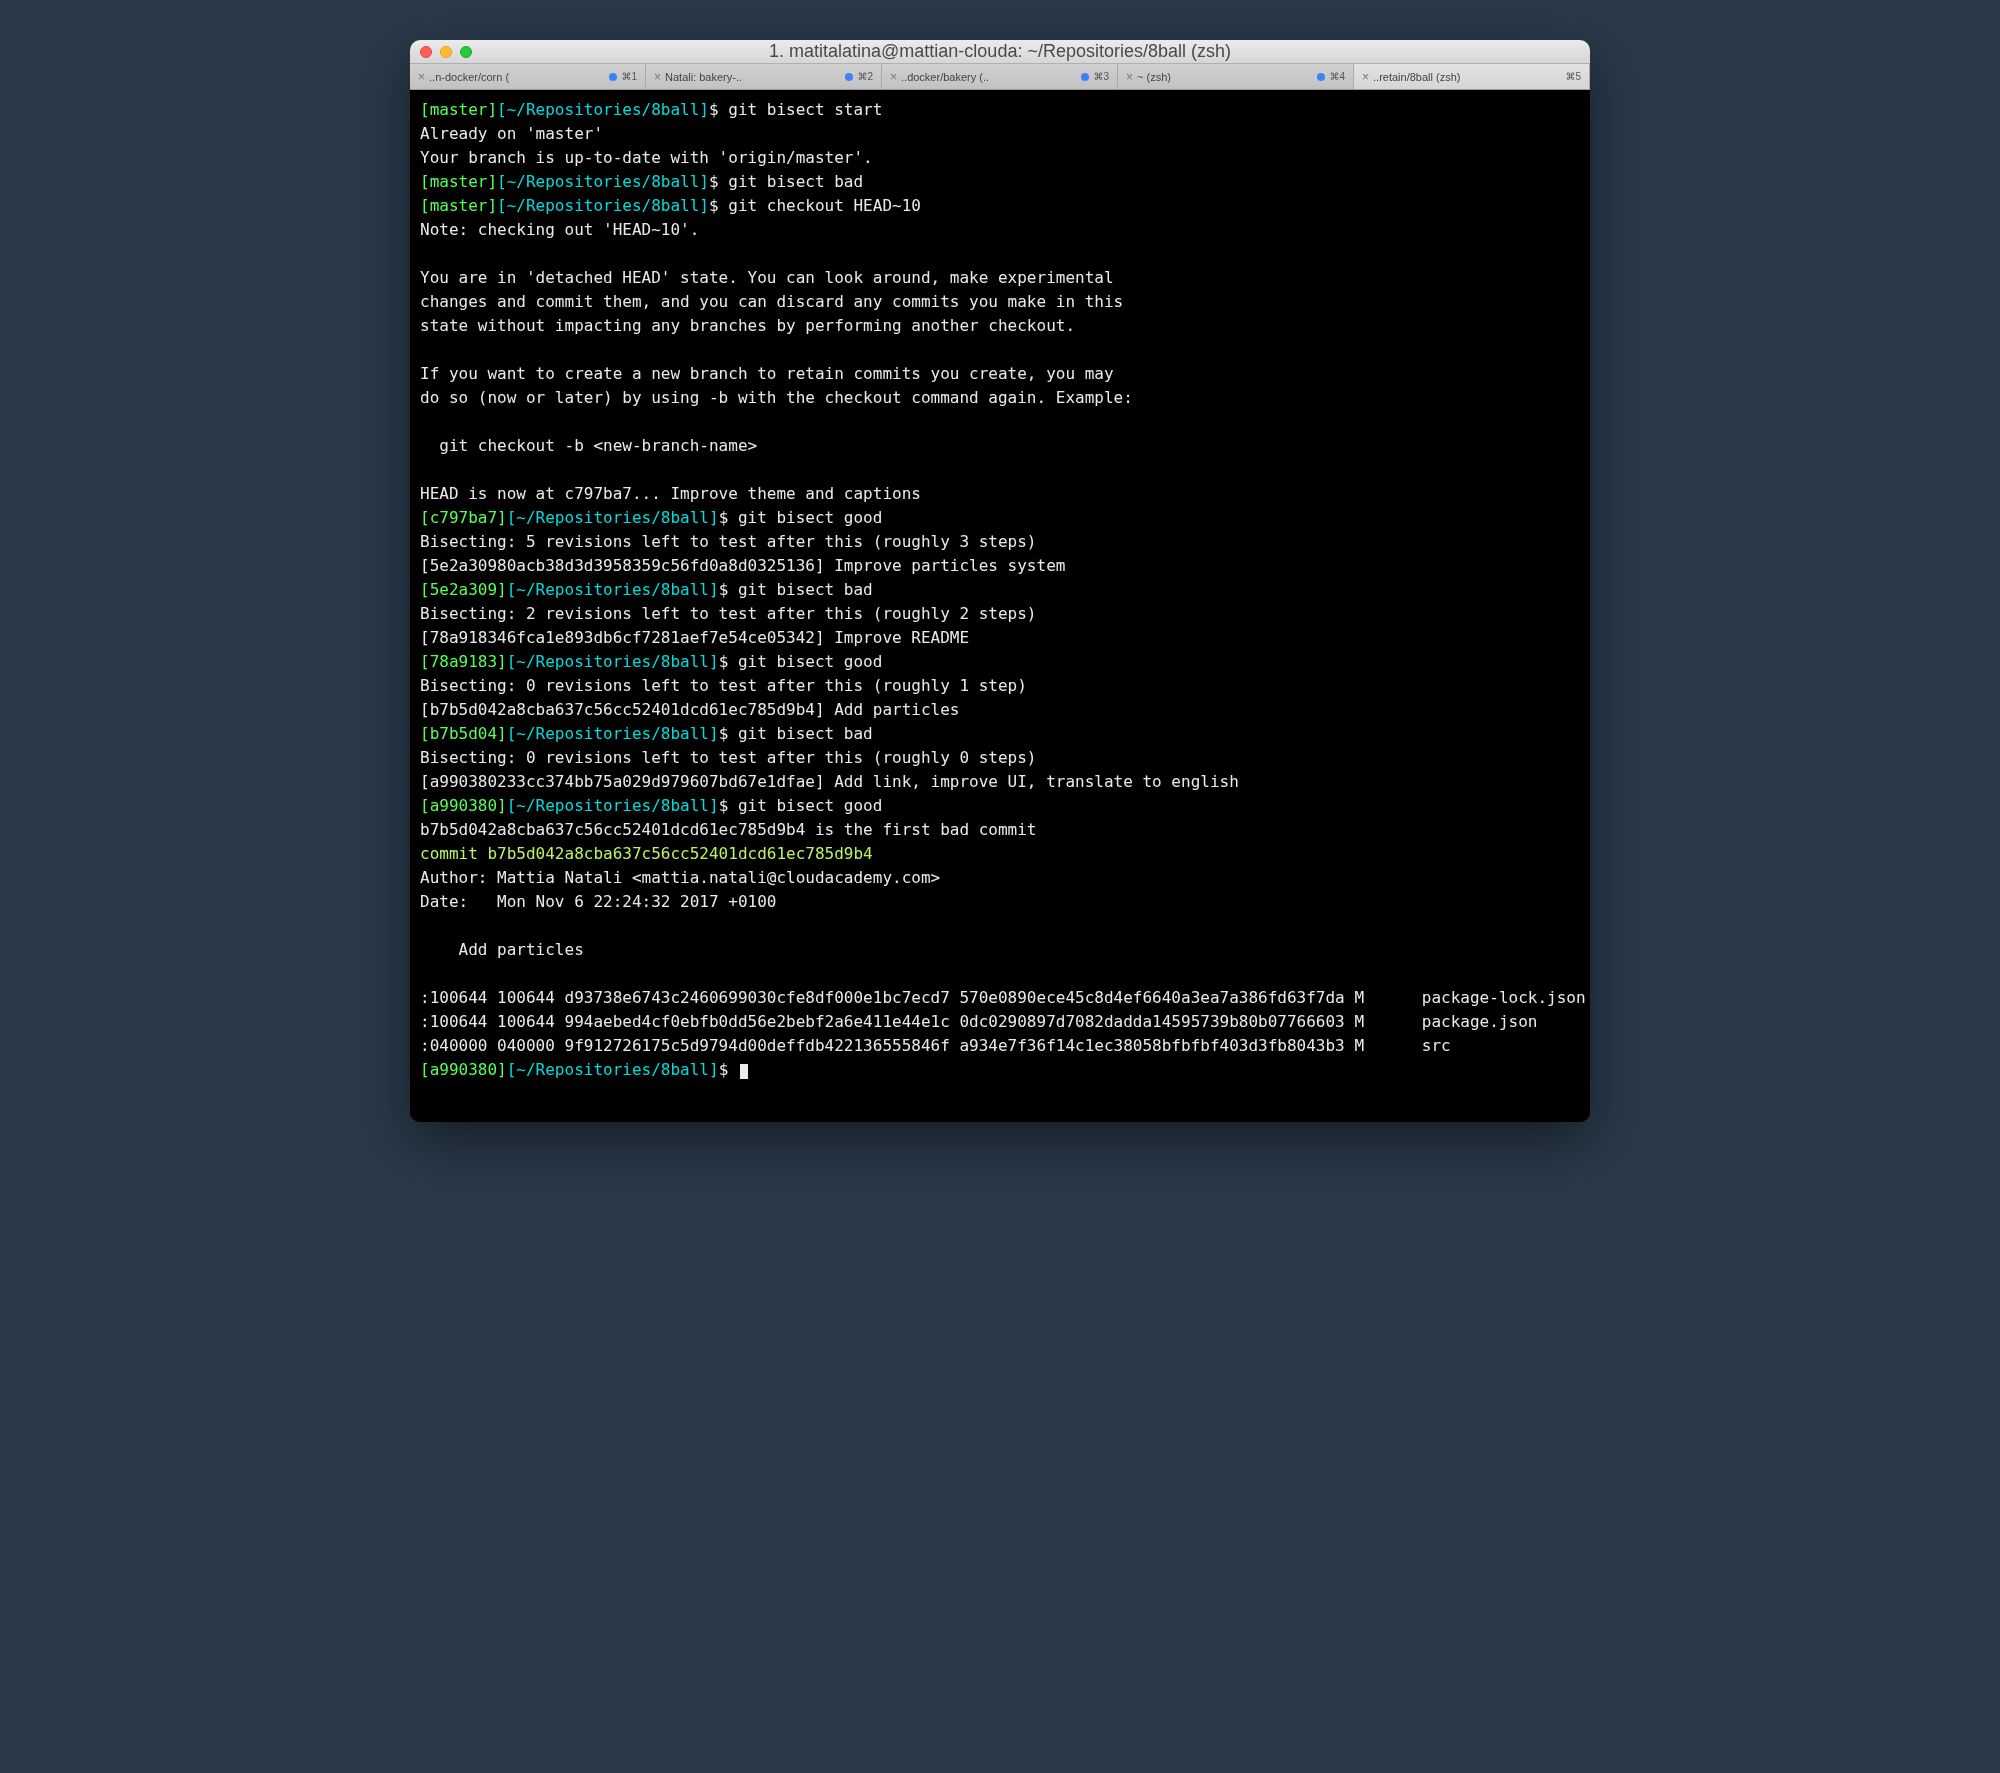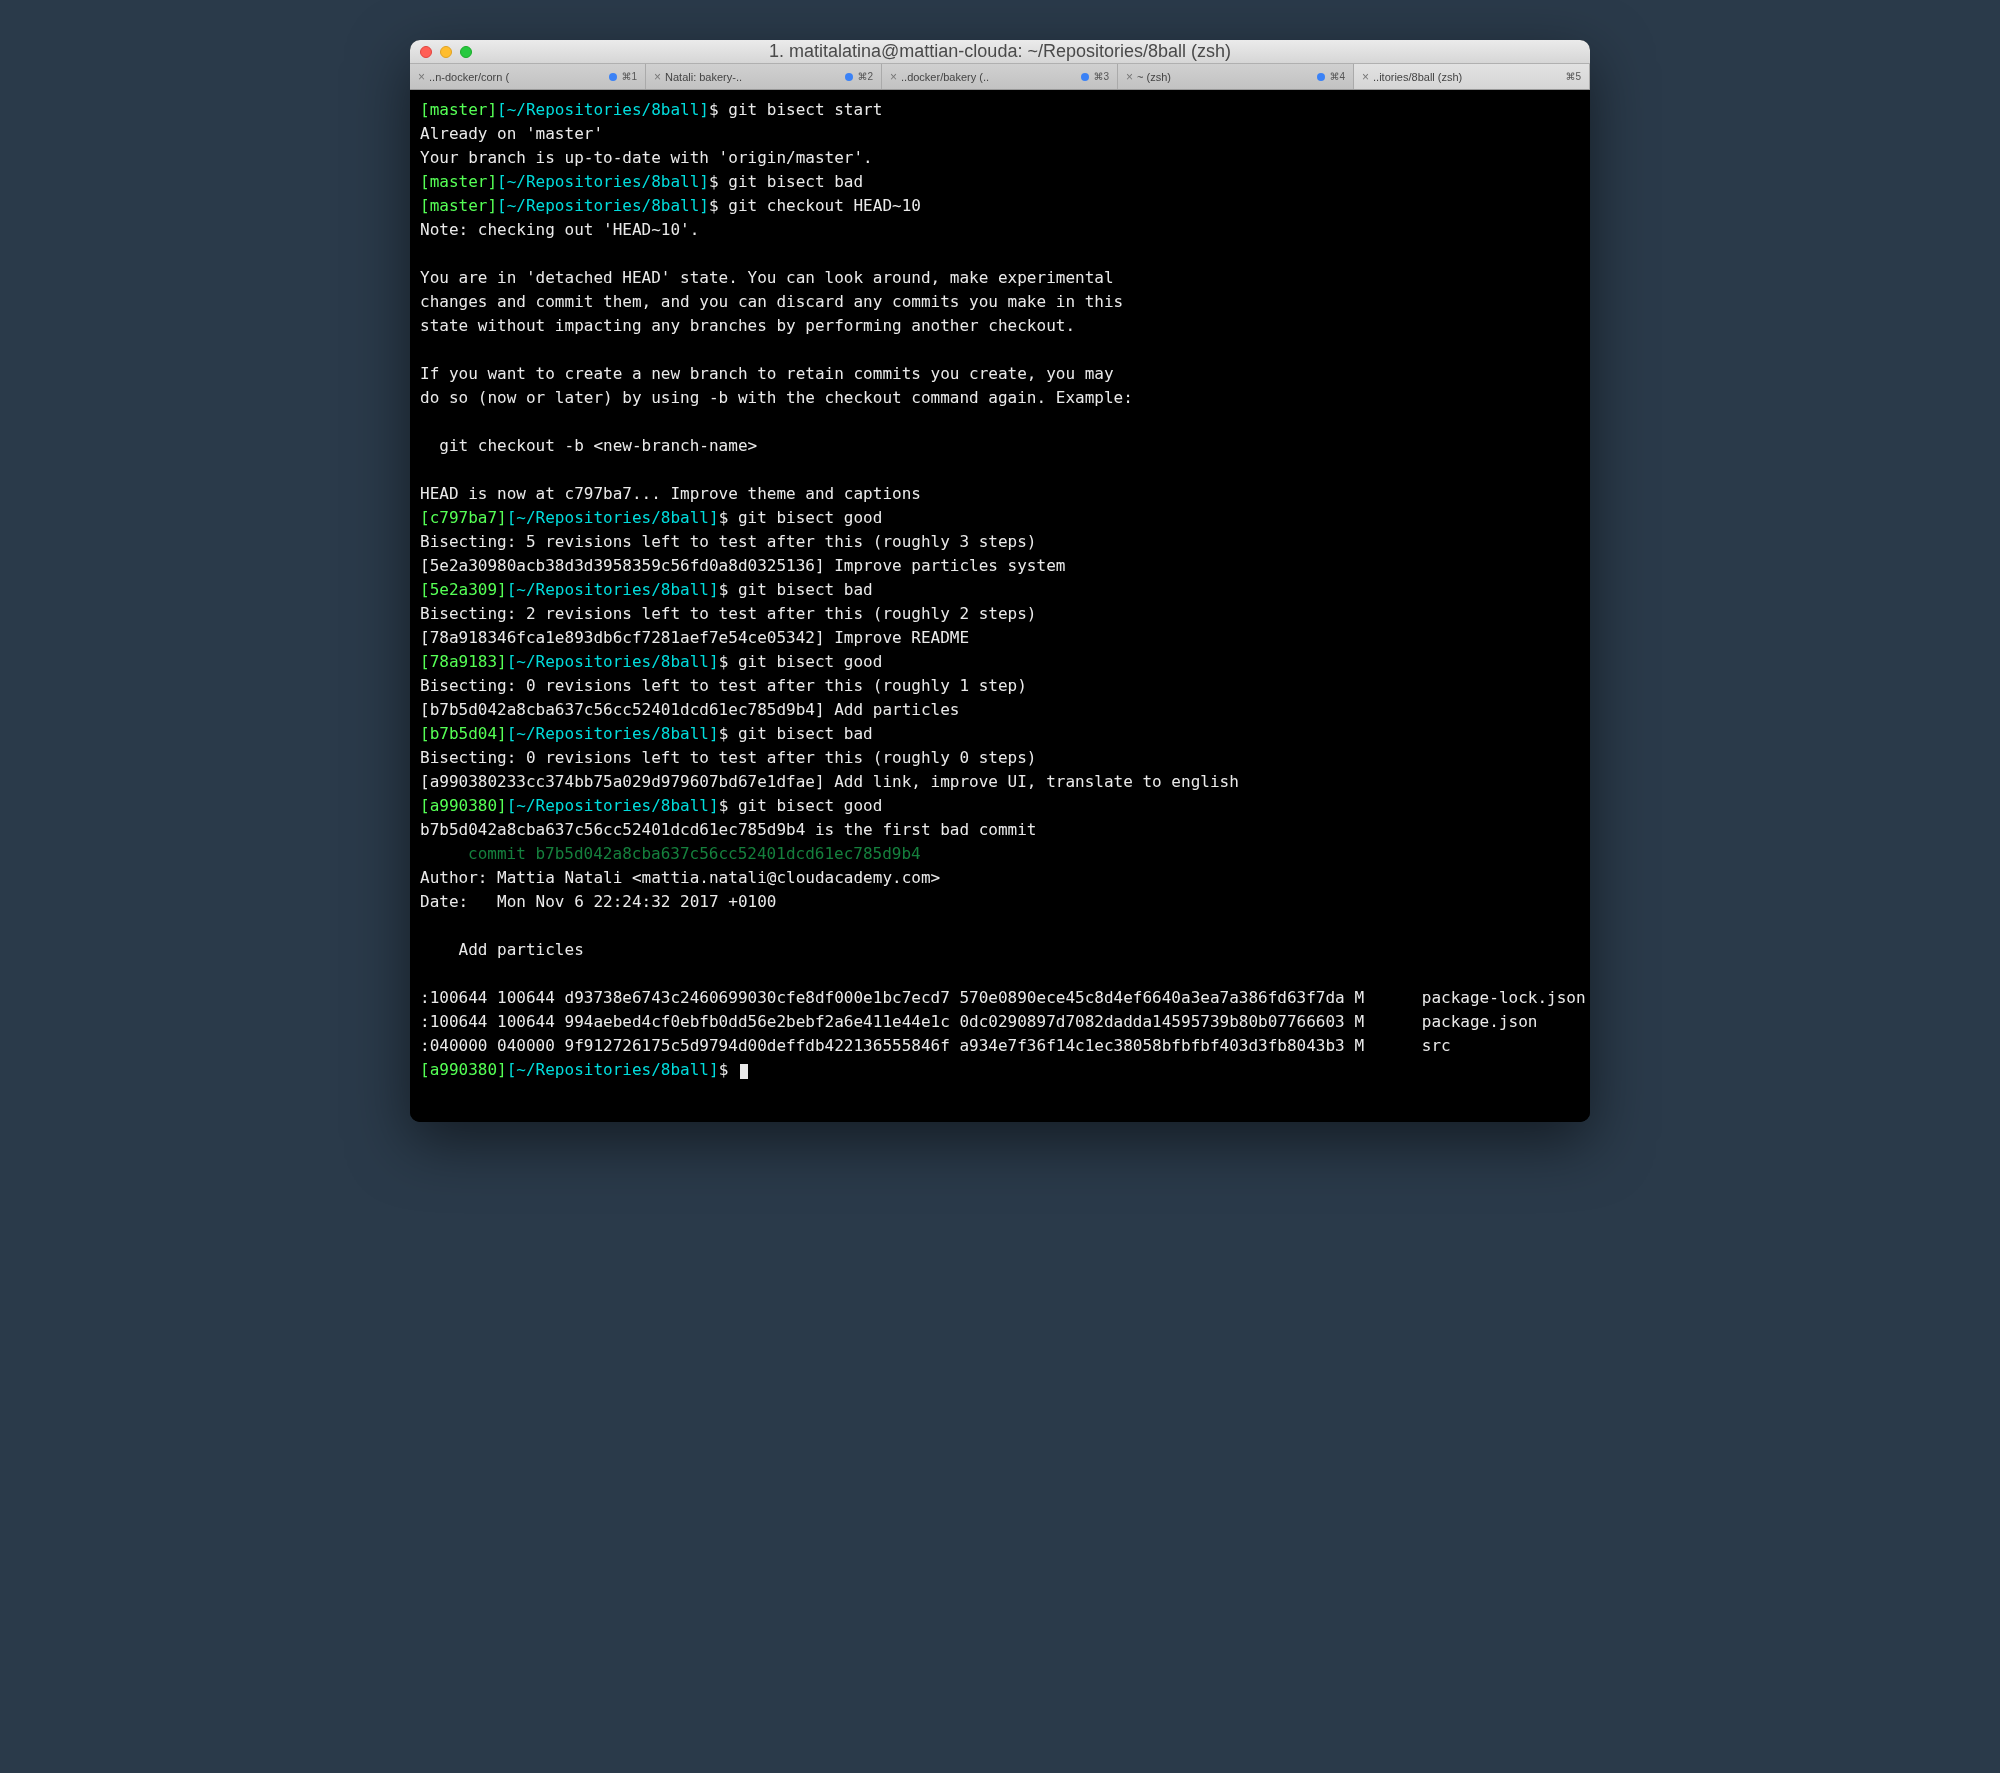--- a/index.html
+++ b/index.html
@@ -71,21 +71,21 @@
       color: #eaeaea;
       white-space: pre;
       min-height: 900px;
     }
     .line { white-space: pre; }
     .branch { color: #55ff55; }
     .path { color: #00dddd; }
     .dollar { color: #eaeaea; }
     .cmd { color: #eaeaea; }
     .out { color: #eaeaea; }
-    .commit-yellow { color: #15803d; margin-left: 48px; }
+    .commit-yellow { color: #bef264; }
     .cursor {
       display: inline-block;
       width: 8px;
       height: 15px;
       background: #eaeaea;
       vertical-align: text-bottom;
       margin-left: 2px;
     }
   </style>
 </head>
@@ -121,19 +121,19 @@
         <span class="shortcut">⌘3</span>
       </div>
       <div class="tab">
         <span class="close">×</span>
         <span class="label">~ (zsh)</span>
         <span class="dot"></span>
         <span class="shortcut">⌘4</span>
       </div>
       <div class="tab active">
         <span class="close">×</span>
-        <span class="label">..itories/8ball (zsh)</span>
+        <span class="label">..retain/8ball (zsh)</span>
         <span class="shortcut">⌘5</span>
       </div>
     </div>
 
   <div class="terminal" id="terminal"><div class="line"><span class="branch">[master]</span><span class="path">[~/Repositories/8ball]</span><span class="dollar">$ </span><span class="cmd">git bisect start</span></div><div class="line"><span class="out">Already on 'master'</span></div><div class="line"><span class="out">Your branch is up-to-date with 'origin/master'.</span></div><div class="line"><span class="branch">[master]</span><span class="path">[~/Repositories/8ball]</span><span class="dollar">$ </span><span class="cmd">git bisect bad</span></div><div class="line"><span class="branch">[master]</span><span class="path">[~/Repositories/8ball]</span><span class="dollar">$ </span><span class="cmd">git checkout HEAD~10</span></div><div class="line"><span class="out">Note: checking out 'HEAD~10'.</span></div><div class="line"><span class="out">&nbsp;</span></div><div class="line"><span class="out">You are in 'detached HEAD' state. You can look around, make experimental</span></div><div class="line"><span class="out">changes and commit them, and you can discard any commits you make in this</span></div><div class="line"><span class="out">state without impacting any branches by performing another checkout.</span></div><div class="line"><span class="out">&nbsp;</span></div><div class="line"><span class="out">If you want to create a new branch to retain commits you create, you may</span></div><div class="line"><span class="out">do so (now or later) by using -b with the checkout command again. Example:</span></div><div class="line"><span class="out">&nbsp;</span></div><div class="line"><span class="out">  git checkout -b &lt;new-branch-name&gt;</span></div><div class="line"><span class="out">&nbsp;</span></div><div class="line"><span class="out">HEAD is now at c797ba7... Improve theme and captions</span></div><div class="line"><span class="branch">[c797ba7]</span><span class="path">[~/Repositories/8ball]</span><span class="dollar">$ </span><span class="cmd">git bisect good</span></div><div class="line"><span class="out">Bisecting: 5 revisions left to test after this (roughly 3 steps)</span></div><div class="line"><span class="out">[5e2a30980acb38d3d3958359c56fd0a8d0325136] Improve particles system</span></div><div class="line"><span class="branch">[5e2a309]</span><span class="path">[~/Repositories/8ball]</span><span class="dollar">$ </span><span class="cmd">git bisect bad</span></div><div class="line"><span class="out">Bisecting: 2 revisions left to test after this (roughly 2 steps)</span></div><div class="line"><span class="out">[78a918346fca1e893db6cf7281aef7e54ce05342] Improve README</span></div><div class="line"><span class="branch">[78a9183]</span><span class="path">[~/Repositories/8ball]</span><span class="dollar">$ </span><span class="cmd">git bisect good</span></div><div class="line"><span class="out">Bisecting: 0 revisions left to test after this (roughly 1 step)</span></div><div class="line"><span class="out">[b7b5d042a8cba637c56cc52401dcd61ec785d9b4] Add particles</span></div><div class="line"><span class="branch">[b7b5d04]</span><span class="path">[~/Repositories/8ball]</span><span class="dollar">$ </span><span class="cmd">git bisect bad</span></div><div class="line"><span class="out">Bisecting: 0 revisions left to test after this (roughly 0 steps)</span></div><div class="line"><span class="out">[a990380233cc374bb75a029d979607bd67e1dfae] Add link, improve UI, translate to english</span></div><div class="line"><span class="branch">[a990380]</span><span class="path">[~/Repositories/8ball]</span><span class="dollar">$ </span><span class="cmd">git bisect good</span></div><div class="line"><span class="out">b7b5d042a8cba637c56cc52401dcd61ec785d9b4 is the first bad commit</span></div><div class="line"><span class="commit-yellow">commit b7b5d042a8cba637c56cc52401dcd61ec785d9b4</span></div><div class="line"><span class="out">Author: Mattia Natali &lt;mattia.natali@cloudacademy.com&gt;</span></div><div class="line"><span class="out">Date:   Mon Nov 6 22:24:32 2017 +0100</span></div><div class="line"><span class="out">&nbsp;</span></div><div class="line"><span class="out">    Add particles</span></div><div class="line"><span class="out">&nbsp;</span></div><div class="line"><span class="out">:100644 100644 d93738e6743c2460699030cfe8df000e1bc7ecd7 570e0890ece45c8d4ef6640a3ea7a386fd63f7da M      package-lock.json</span></div><div class="line"><span class="out">:100644 100644 994aebed4cf0ebfb0dd56e2bebf2a6e411e44e1c 0dc0290897d7082dadda14595739b80b07766603 M      package.json</span></div><div class="line"><span class="out">:040000 040000 9f912726175c5d9794d00deffdb422136555846f a934e7f36f14c1ec38058bfbfbf403d3fb8043b3 M      src</span></div><div class="line"><span class="branch">[a990380]</span><span class="path">[~/Repositories/8ball]</span><span class="dollar">$ </span><span class="cmd"></span><span class="cursor"></span></div></div>
 </div>
 
 </body></html>

